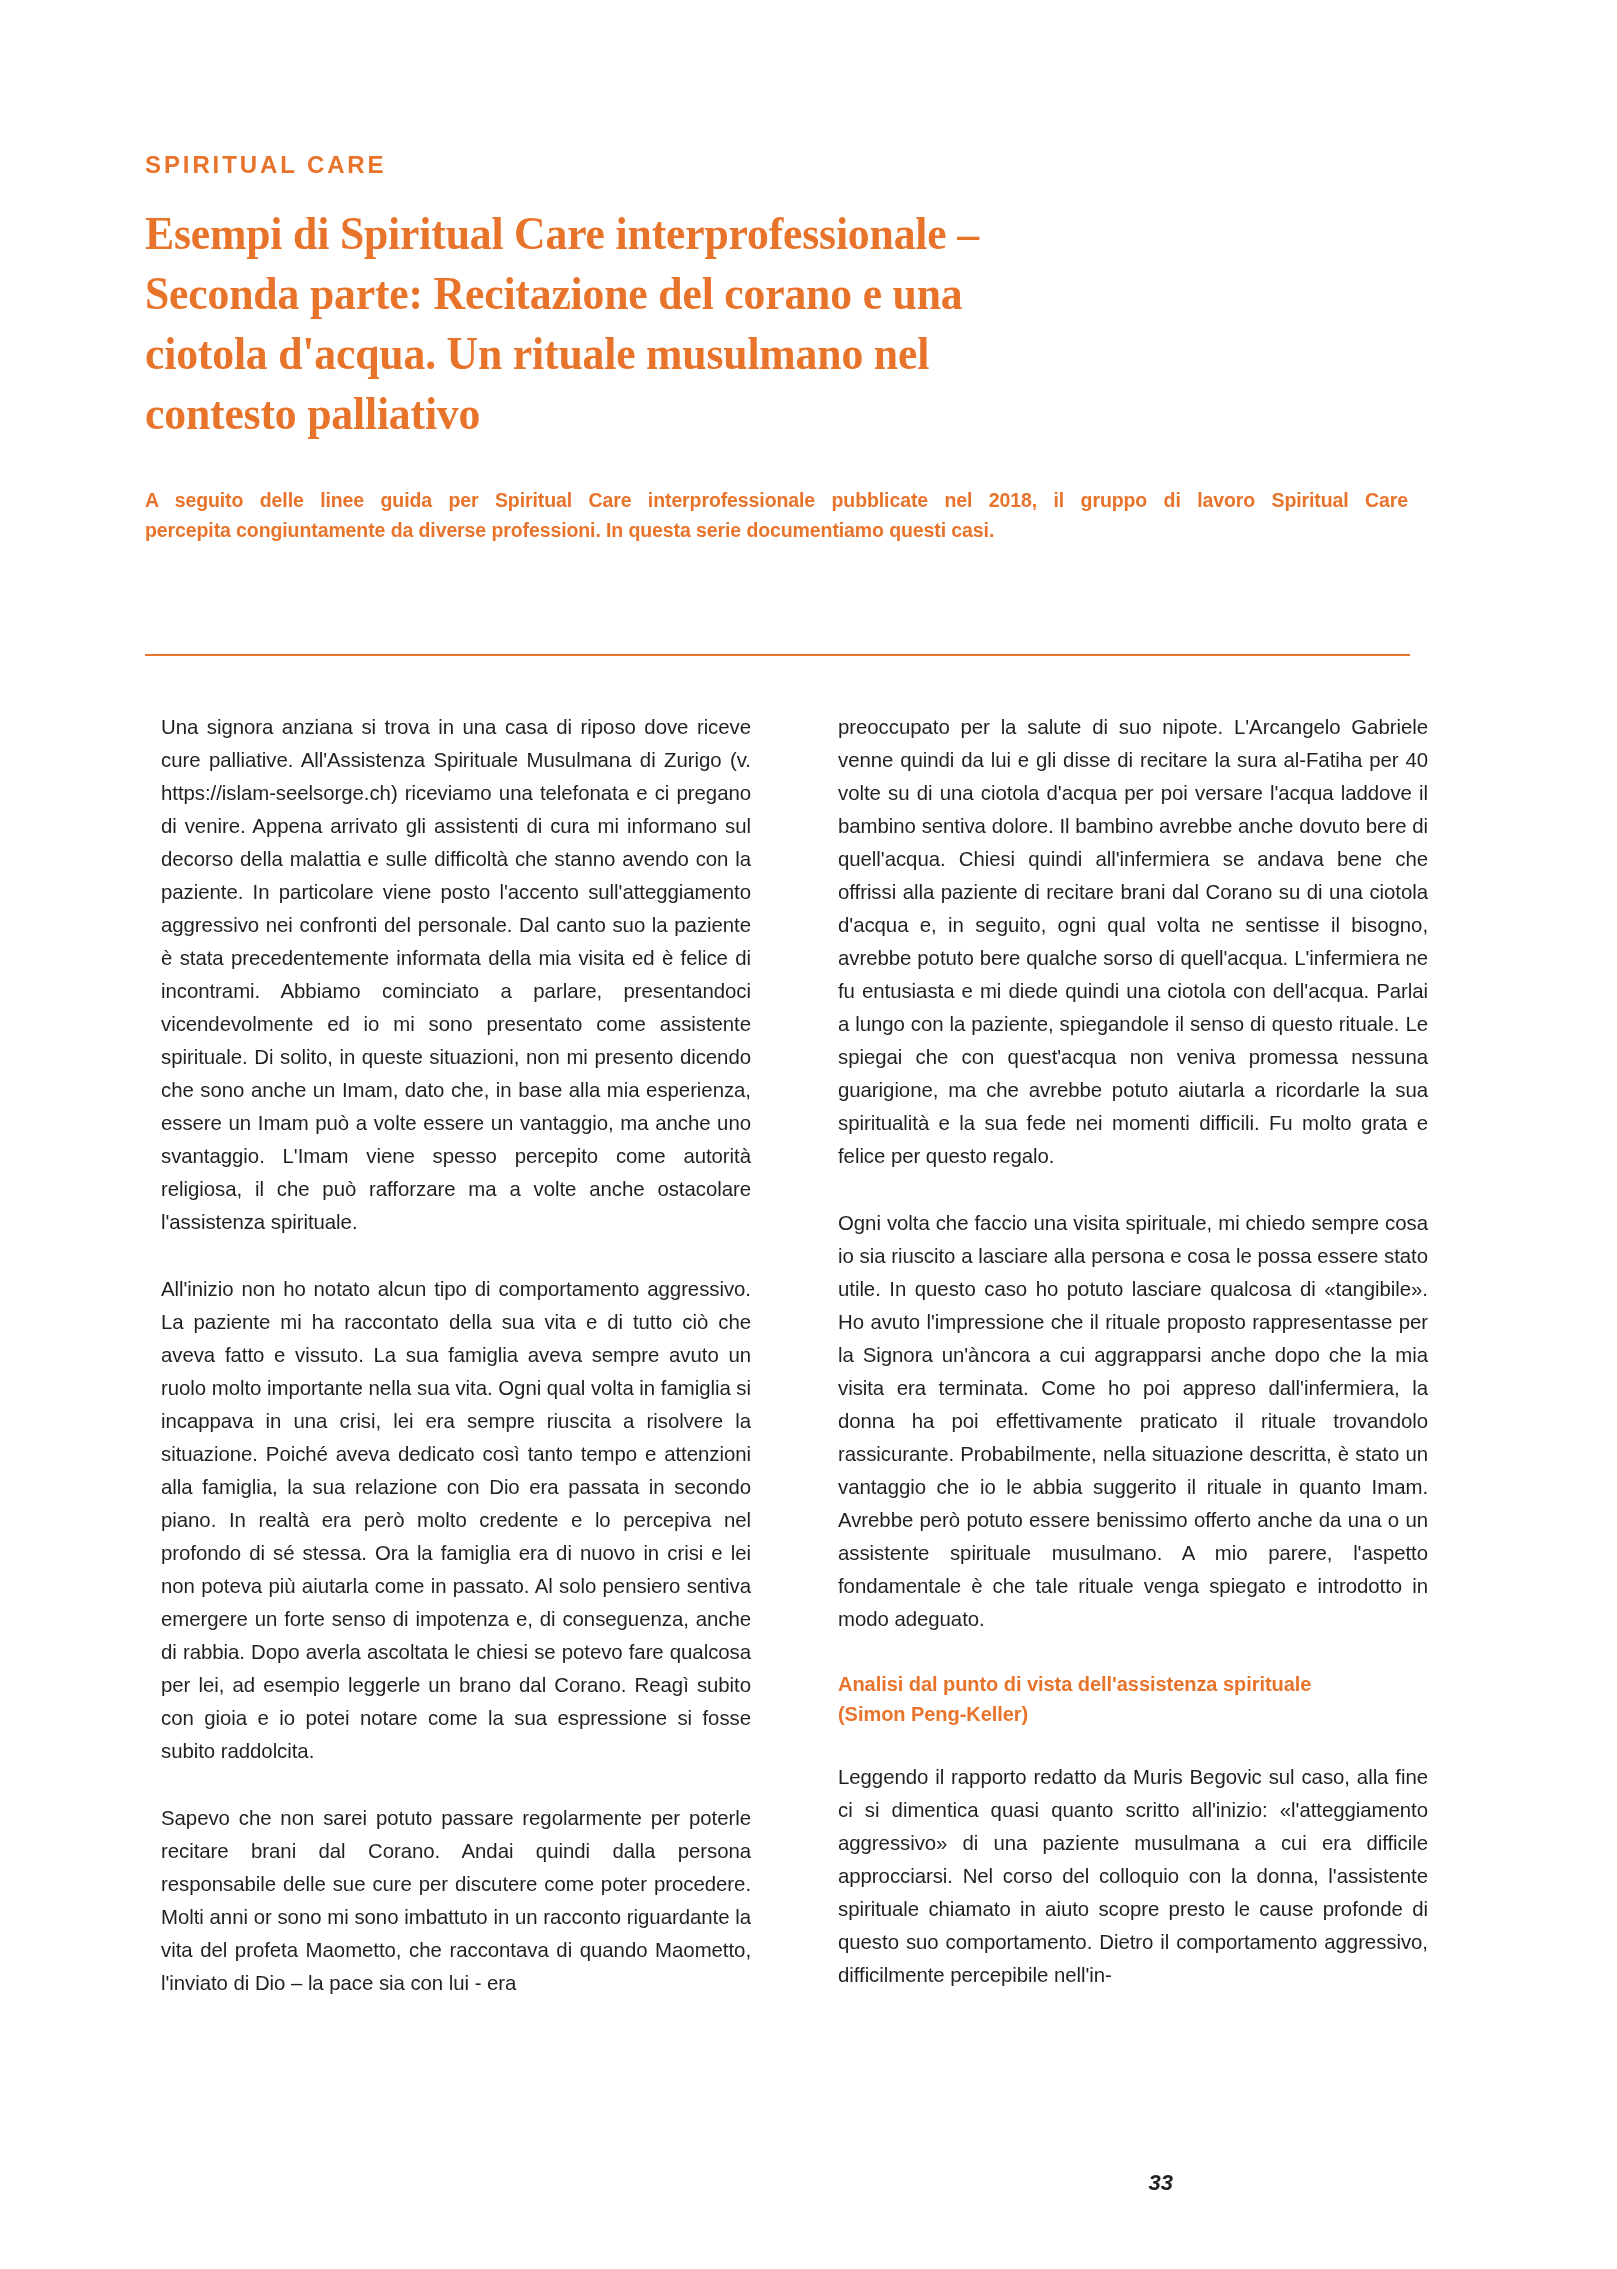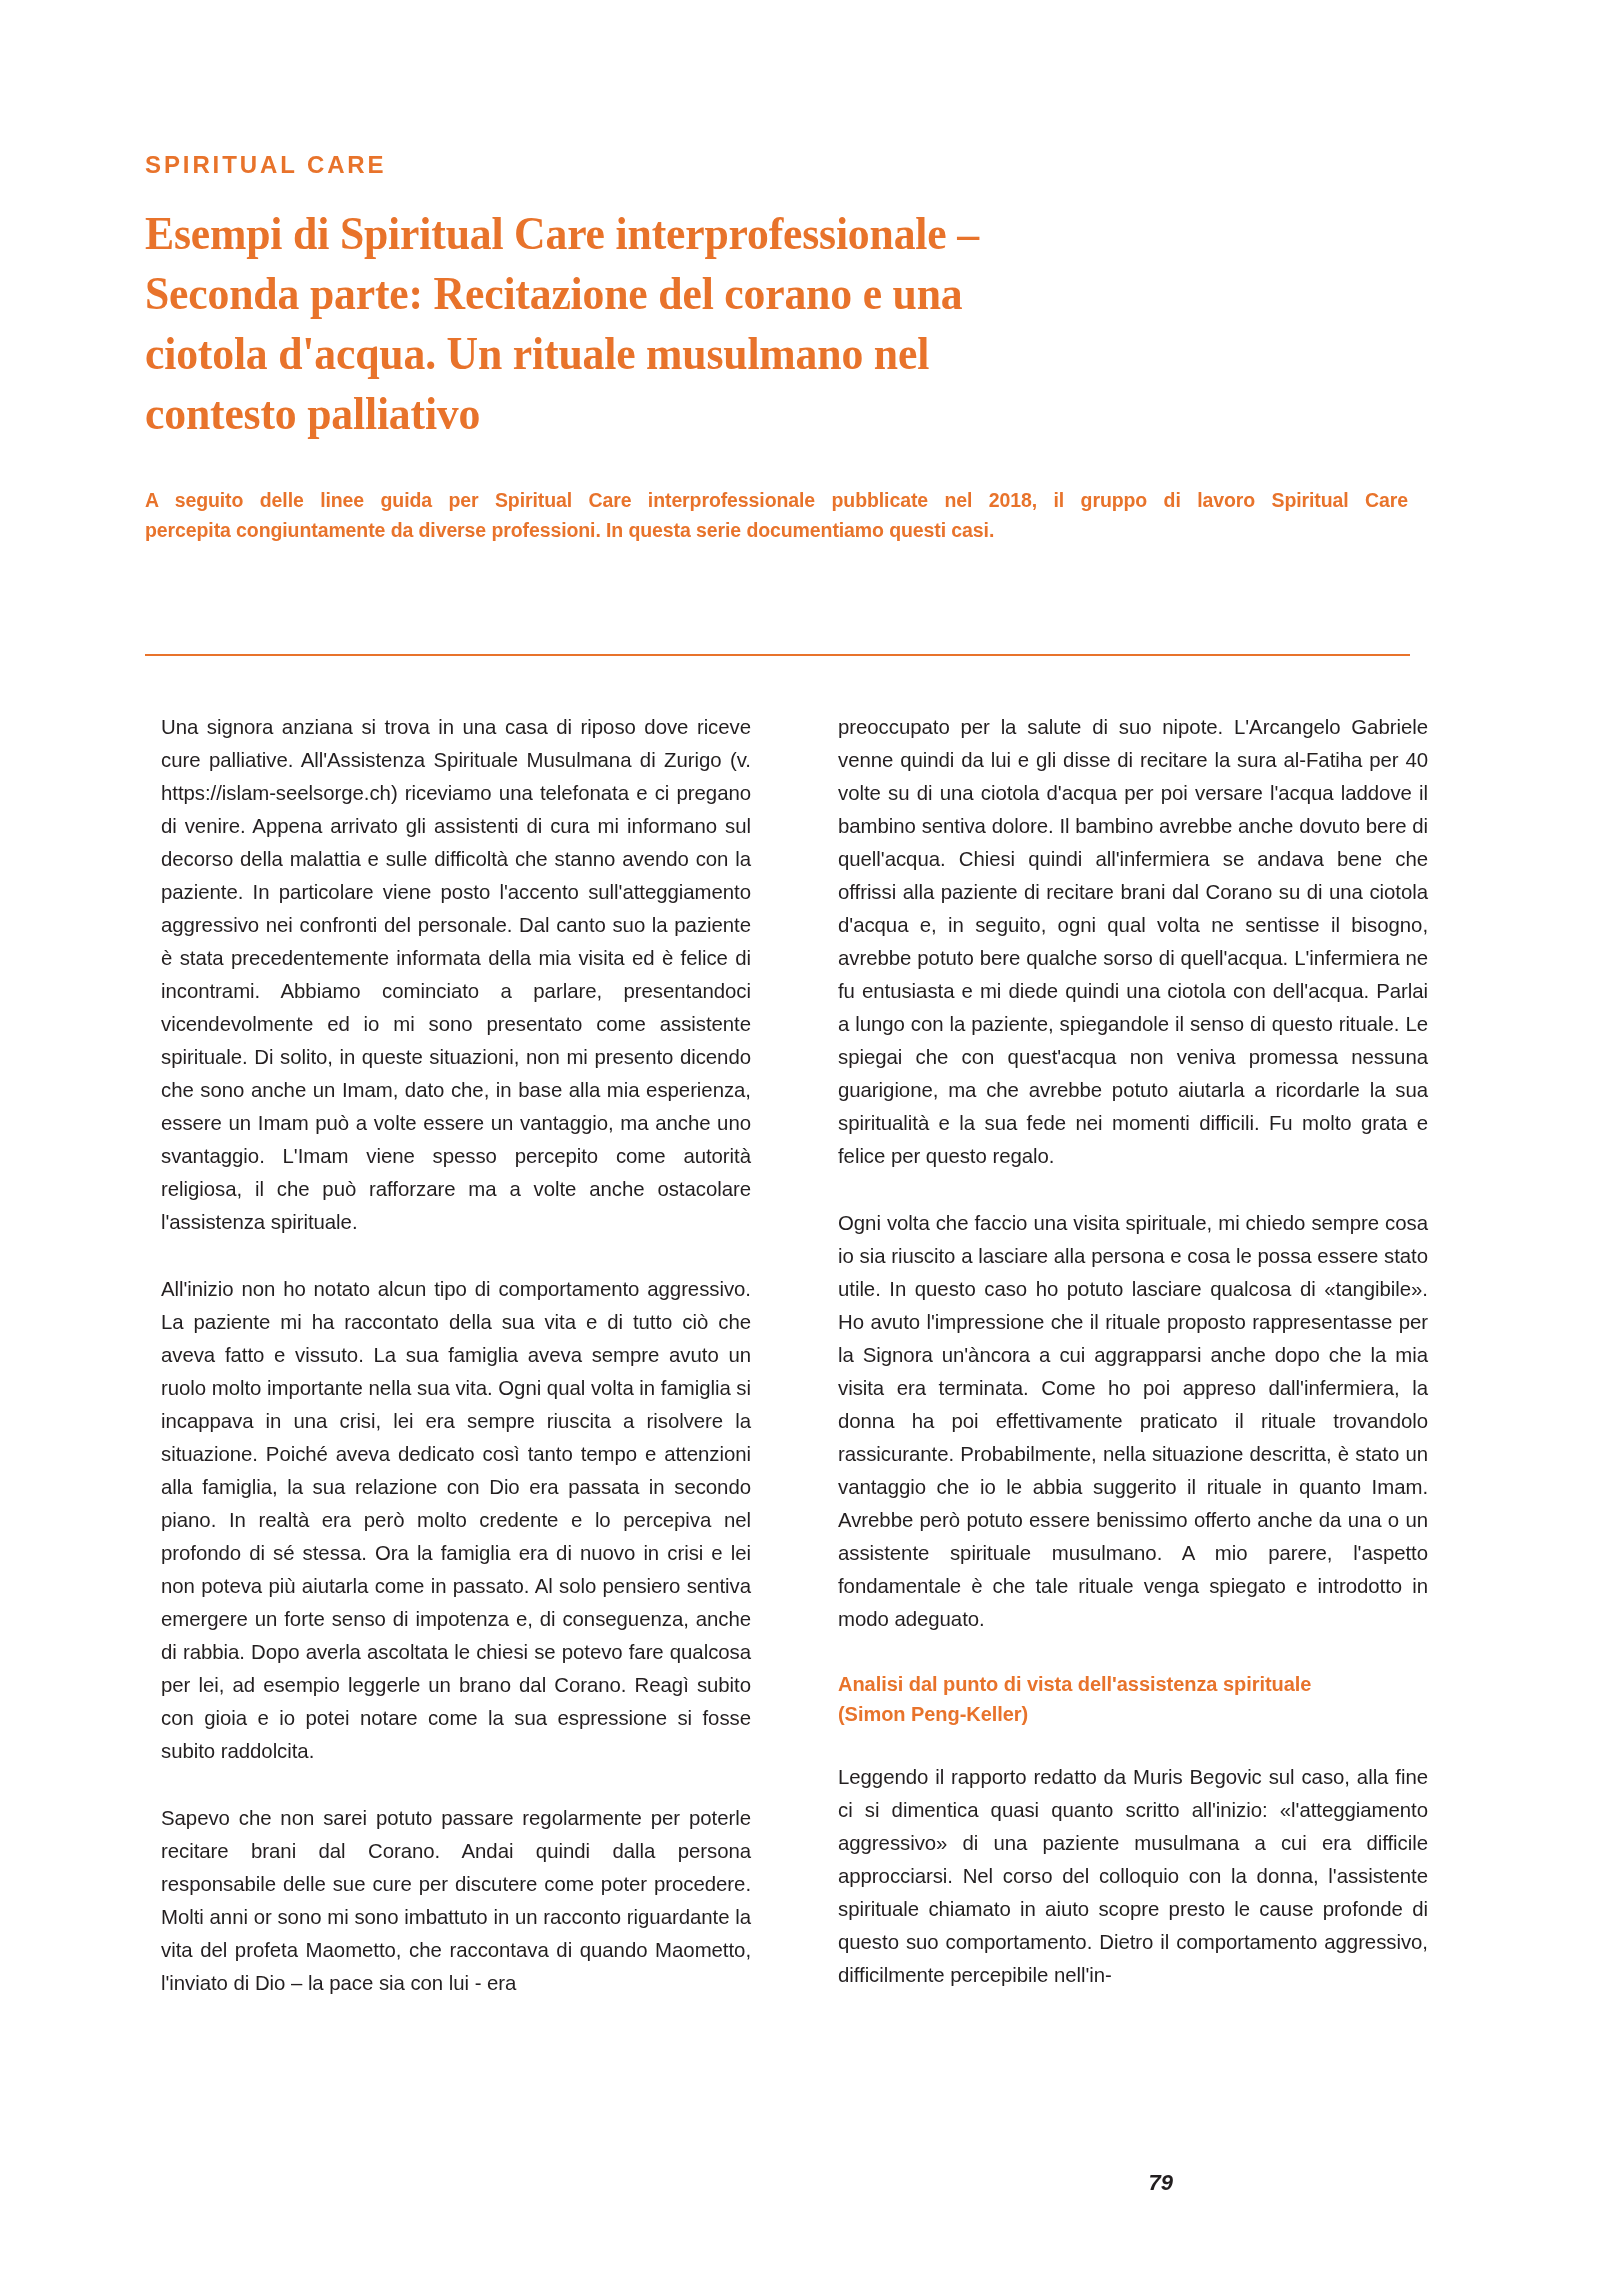--- a/index.html
+++ b/index.html
@@ -174,16 +174,16 @@
 
       <div class="subhead">
         <span class="sh-line">Analisi dal punto di vista dell'assistenza spirituale</span>
         <span class="sh-line">(Simon Peng-Keller)</span>
       </div>
 
       <p class="body-p">Leggendo il rapporto redatto da Muris Begovic sul caso, alla fine ci si dimentica quasi quanto scritto all'inizio: «l'atteggiamento aggressivo» di una paziente musulmana a cui era difficile approcciarsi. Nel corso del colloquio con la donna, l'assistente spirituale chiamato in aiuto scopre presto le cause profonde di questo suo comportamento. Dietro il comportamento aggressivo, difficilmente percepibile nell'in-</p>
     </div>
   </div>
 
-  <div class="folio">79</div>
+  <div class="folio">33</div>
 
 </div>
 
 
 </body></html>

